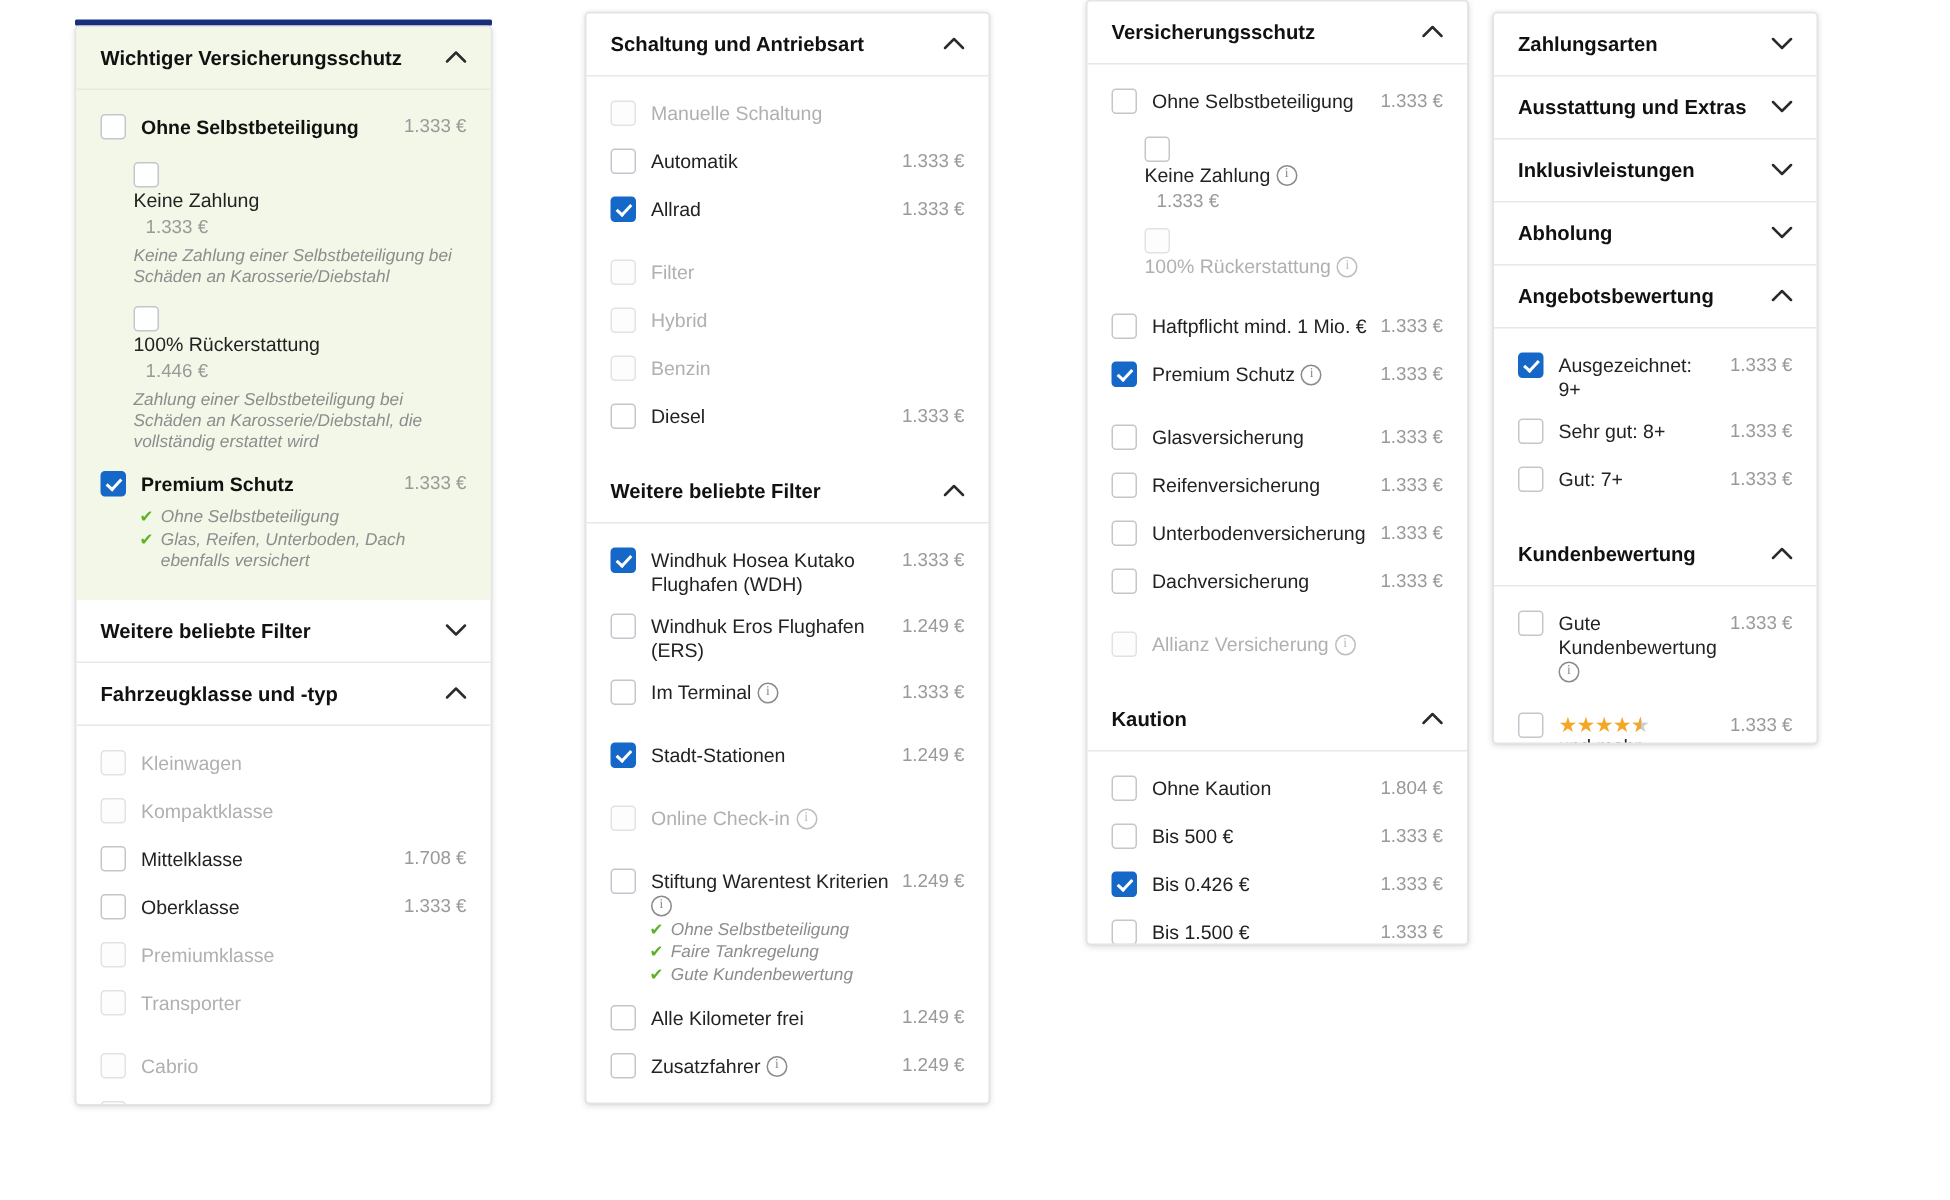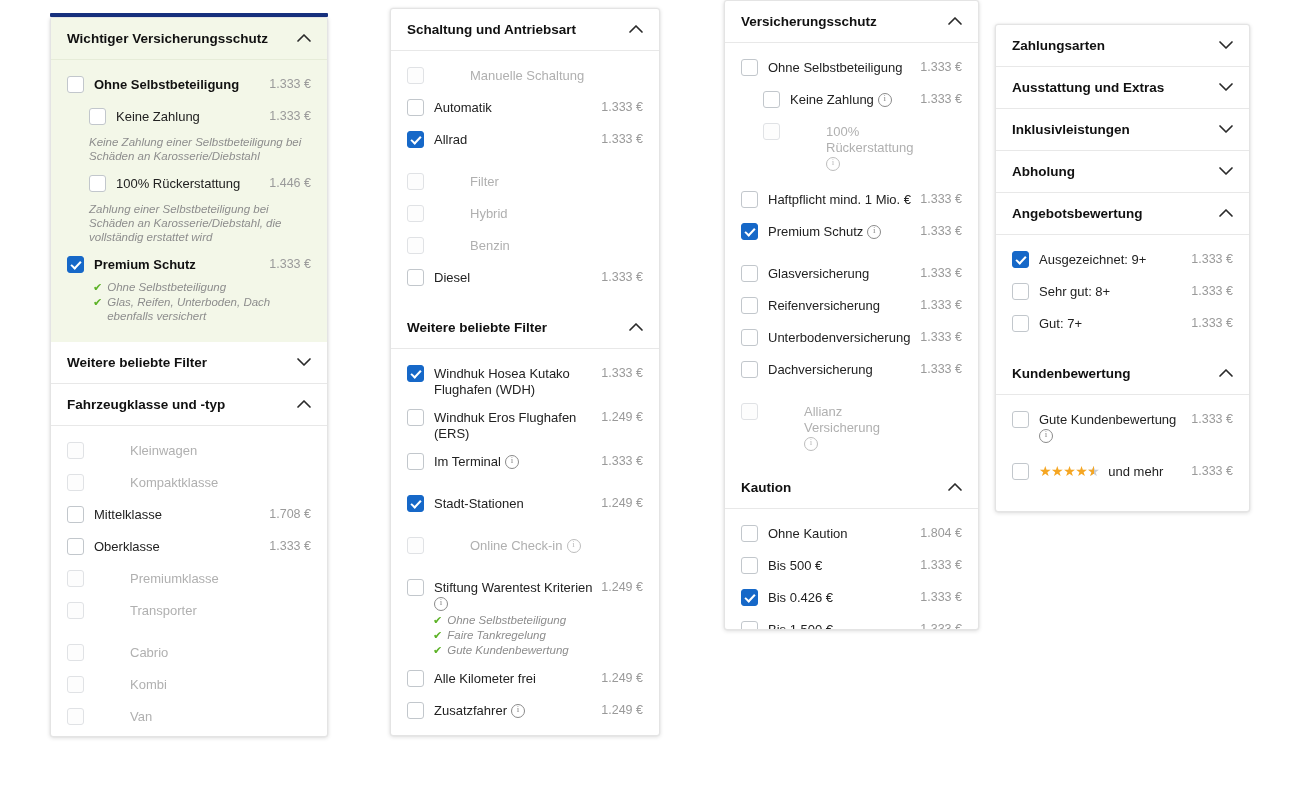--- a/index.html
+++ b/index.html
@@ -20,21 +20,21 @@
     background:#fff;
     border:1px solid #e4e4e4;
     border-radius:3px;
     box-shadow:0 1px 4px rgba(0,0,0,.14), 0 0 0 .5px rgba(0,0,0,.03);
     overflow:hidden;
     box-sizing:border-box;
   }
   #col1{left:50px;top:17px;width:278px;height:720px;}
   #col2{left:390px;top:8px;width:270px;height:728px;}
   #col3{left:724px;top:0px;width:255px;height:630px;}
-  #col4{left:995px;top:24px;width:255px;height:488px;}
+  #col4{left:995px;top:8px;width:217px;height:488px;}
 
   .topbar{
     position:absolute;left:50px;top:13px;width:278px;height:4px;
     background:#17317f;border-radius:1px;
   }
 
   
   .sec-head{
     display:flex;align-items:center;justify-content:space-between;
     padding:13px 16px 13px 16px;
@@ -73,22 +73,22 @@
     flex:0 0 auto;
     color:#9a9a9a;
     font-size:12.5px;
     padding-top:2px;
     padding-left:8px;
     white-space:nowrap;
     text-align:right;
   }
   .row.bold .lbl{font-weight:bold;color:#111;}
   .row.disabled .lbl{color:#b0b0b0;}
-  .row.disabled{cursor:default;gap:36px;}
-  .row.indent{padding-left:22px;}
+  .row.disabled{cursor:default;}
+  .row.indent{padding-left:22px;flex-direction:column;}
   .gap{height:10px;}
 
   
   .cb{
     flex:0 0 auto;
     width:17px;height:17px;
     border:1px solid #c2c7cc;
     border-radius:3px;
     background:#fff;
     margin-right:10px;

